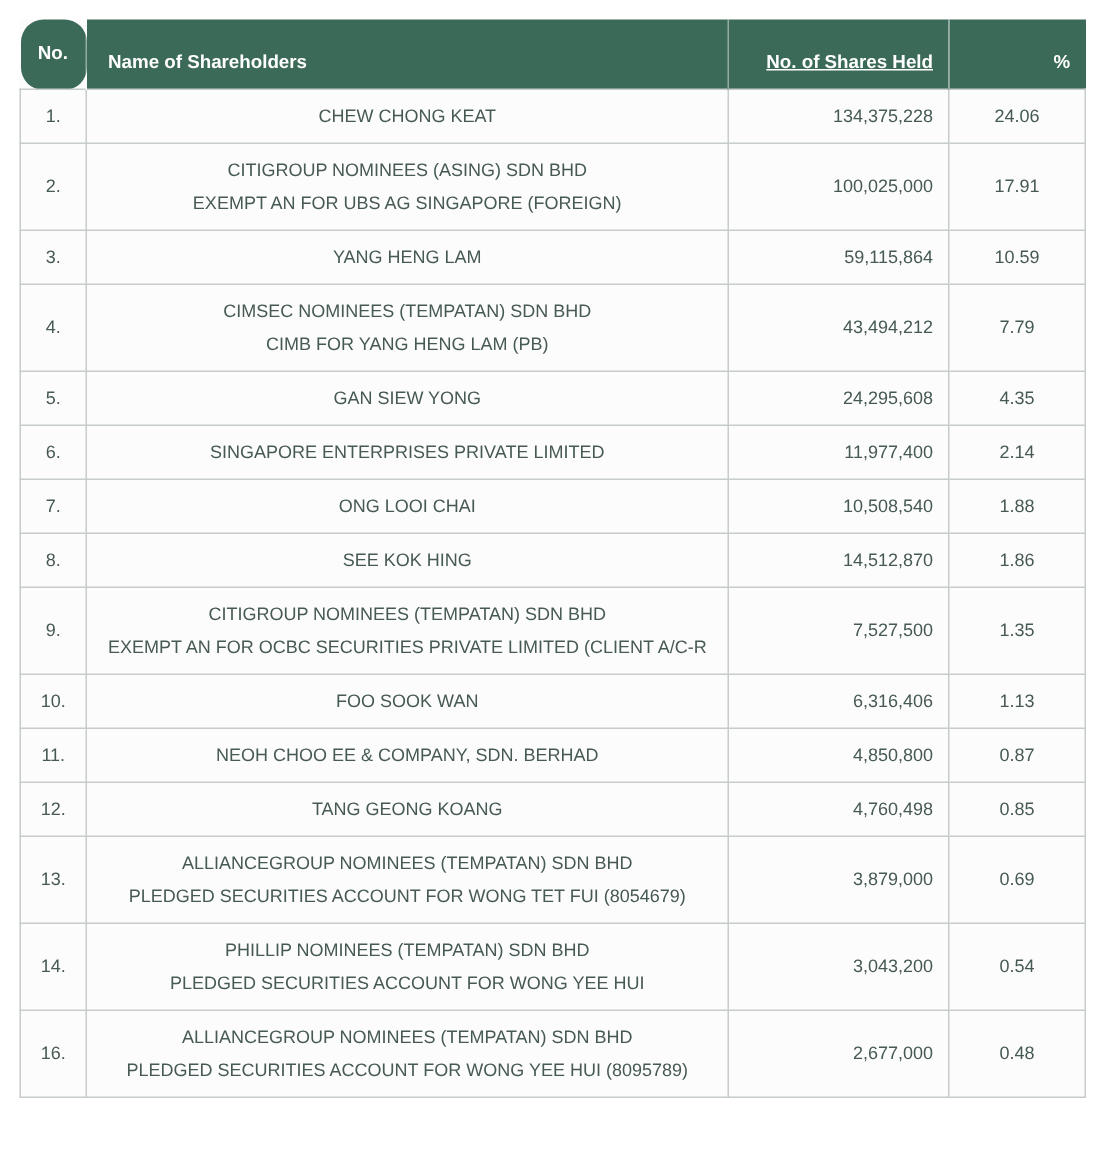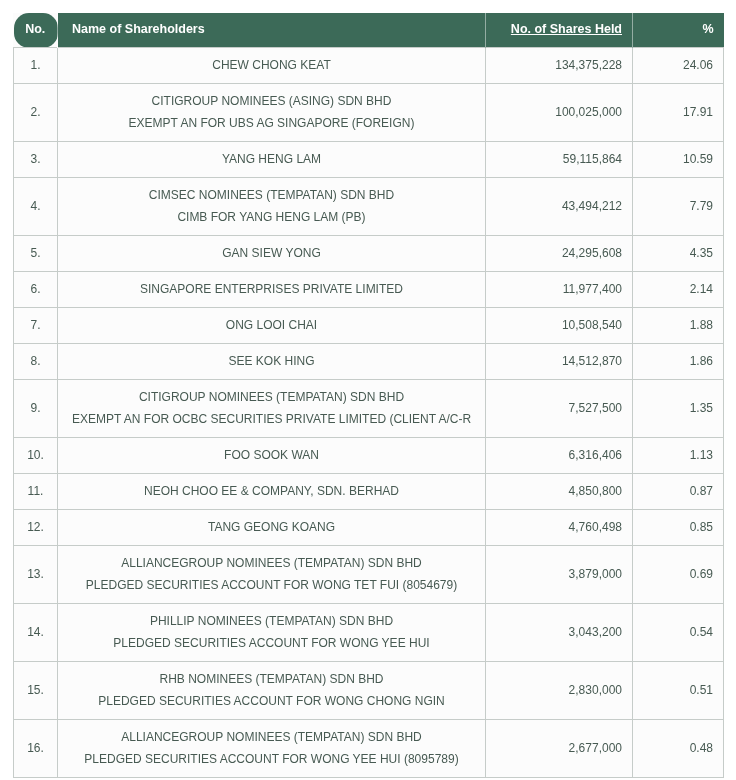--- a/index.html
+++ b/index.html
@@ -29,21 +29,21 @@
   col.col-no{width:44px;}
   col.col-name{width:428px;}
   col.col-shares{width:147px;}
   col.col-pct{width:91px;}
   thead th{
     background:var(--header-bg);
     color:var(--header-text);
     font-size:12.5px;
     font-weight:bold;
     line-height:21px;
-    padding:6px 10px 7px 10px;
+    padding:18px 10px 7px 10px;
     border:none;
     vertical-align:middle;
   }
   thead th + th{
     border-left:1px solid rgba(255,255,255,0.45);
   }
   thead th.th-no{text-align:center;padding:6px 4px 7px 4px;border-radius:15px;}
   thead th.th-name{text-align:left;padding-left:14px;}
   thead th.th-shares{text-align:right;text-decoration:underline;}
   thead th.th-pct{text-align:right;}
@@ -51,21 +51,21 @@
     border:1px solid var(--border);
     font-size:12px;
     line-height:22px;
     padding:6px 10px 7px 10px;
     vertical-align:middle;
     background:var(--row-bg);
   }
   td.cell-no{text-align:center;padding-left:4px;padding-right:4px;}
   td.cell-name{text-align:center;padding-left:14px;padding-right:14px;}
   td.cell-shares{text-align:right;}
-  td.cell-pct{text-align:right;}
+  td.cell-pct{text-align:center;}
   .name-line{white-space:nowrap;overflow:hidden;}
 </style>
 </head>
 <body>
 
 <div class="page">
   <table class="shareholders">
     <colgroup>
       <col class="col-no">
       <col class="col-name">
@@ -205,29 +205,20 @@
   <tr>
     <td class="cell-no">14.</td>
     <td class="cell-name">
             <div class="name-line">PHILLIP NOMINEES (TEMPATAN) SDN BHD</div>
             <div class="name-line">PLEDGED SECURITIES ACCOUNT FOR WONG YEE HUI</div>
           </td>
     <td class="cell-shares">3,043,200</td>
     <td class="cell-pct">0.54</td>
   </tr>
 
-  <tr>
-    <td class="cell-no">15.</td>
-    <td class="cell-name">
-            <div class="name-line">RHB NOMINEES (TEMPATAN) SDN BHD</div>
-            <div class="name-line">PLEDGED SECURITIES ACCOUNT FOR WONG CHONG NGIN</div>
-          </td>
-    <td class="cell-shares">2,830,000</td>
-    <td class="cell-pct">0.51</td>
-  </tr>
 
   <tr>
     <td class="cell-no">16.</td>
     <td class="cell-name">
             <div class="name-line">ALLIANCEGROUP NOMINEES (TEMPATAN) SDN BHD</div>
             <div class="name-line">PLEDGED SECURITIES ACCOUNT FOR WONG YEE HUI (8095789)</div>
           </td>
     <td class="cell-shares">2,677,000</td>
     <td class="cell-pct">0.48</td>
   </tr>

